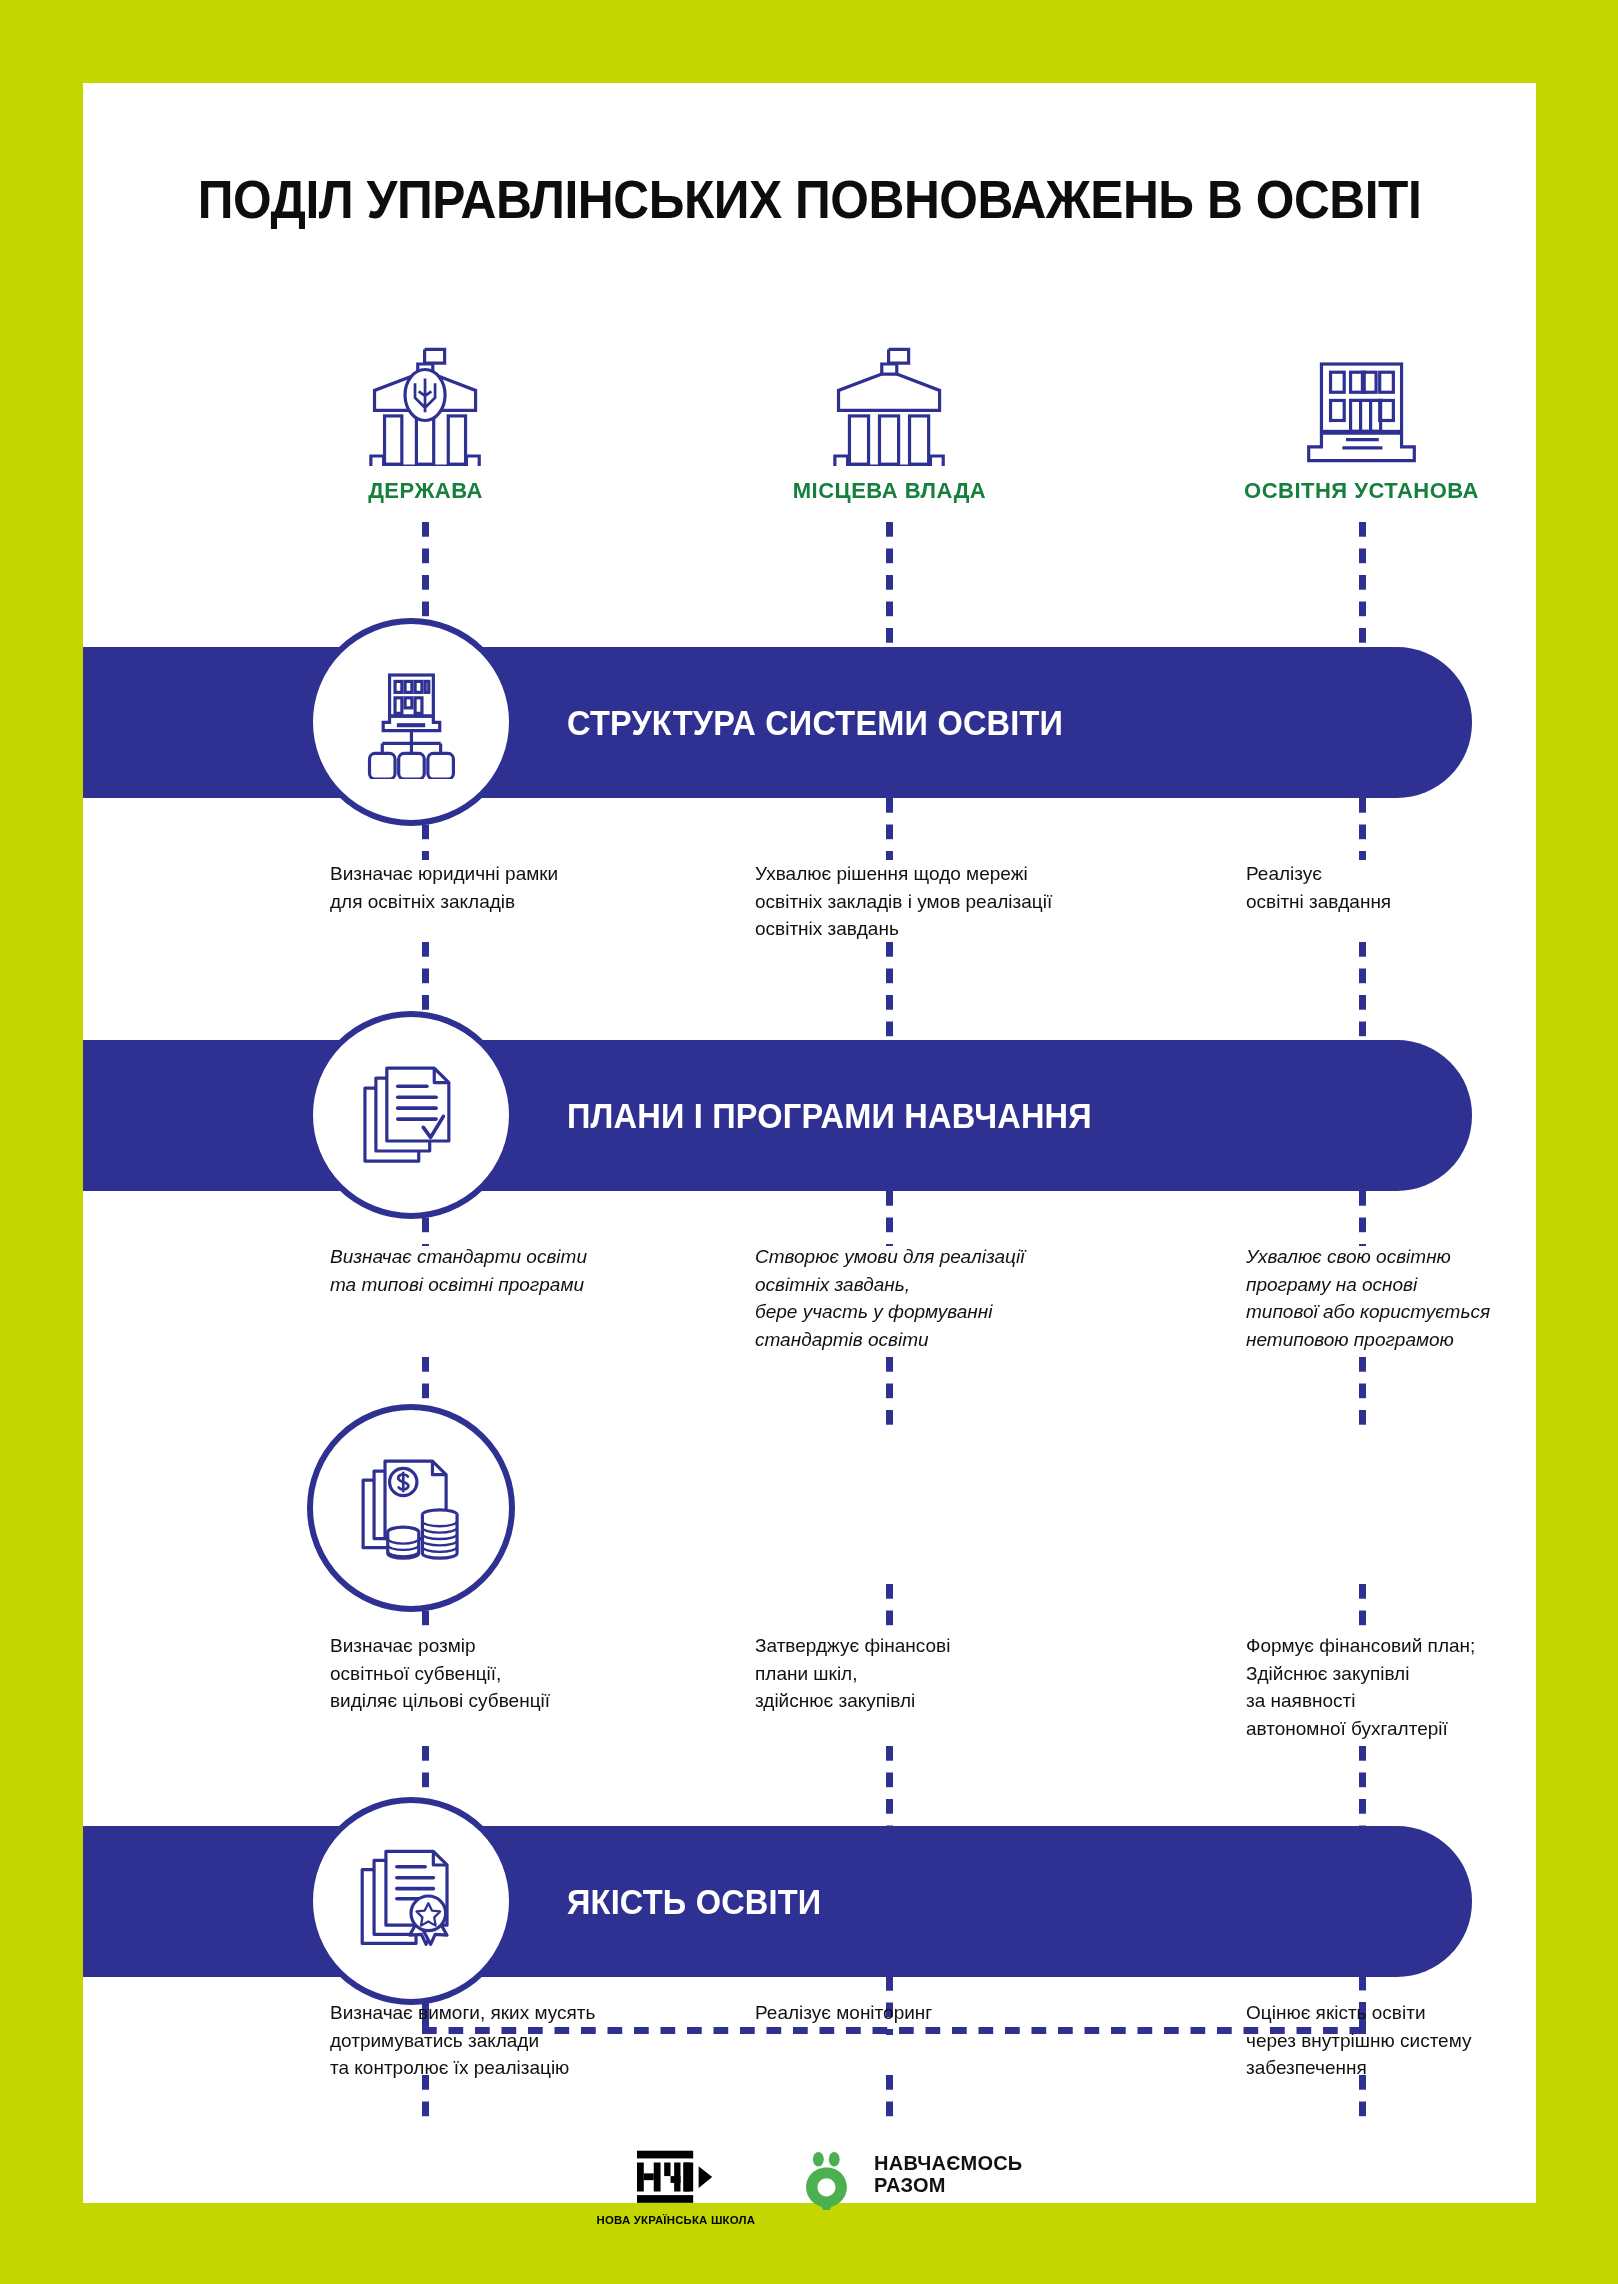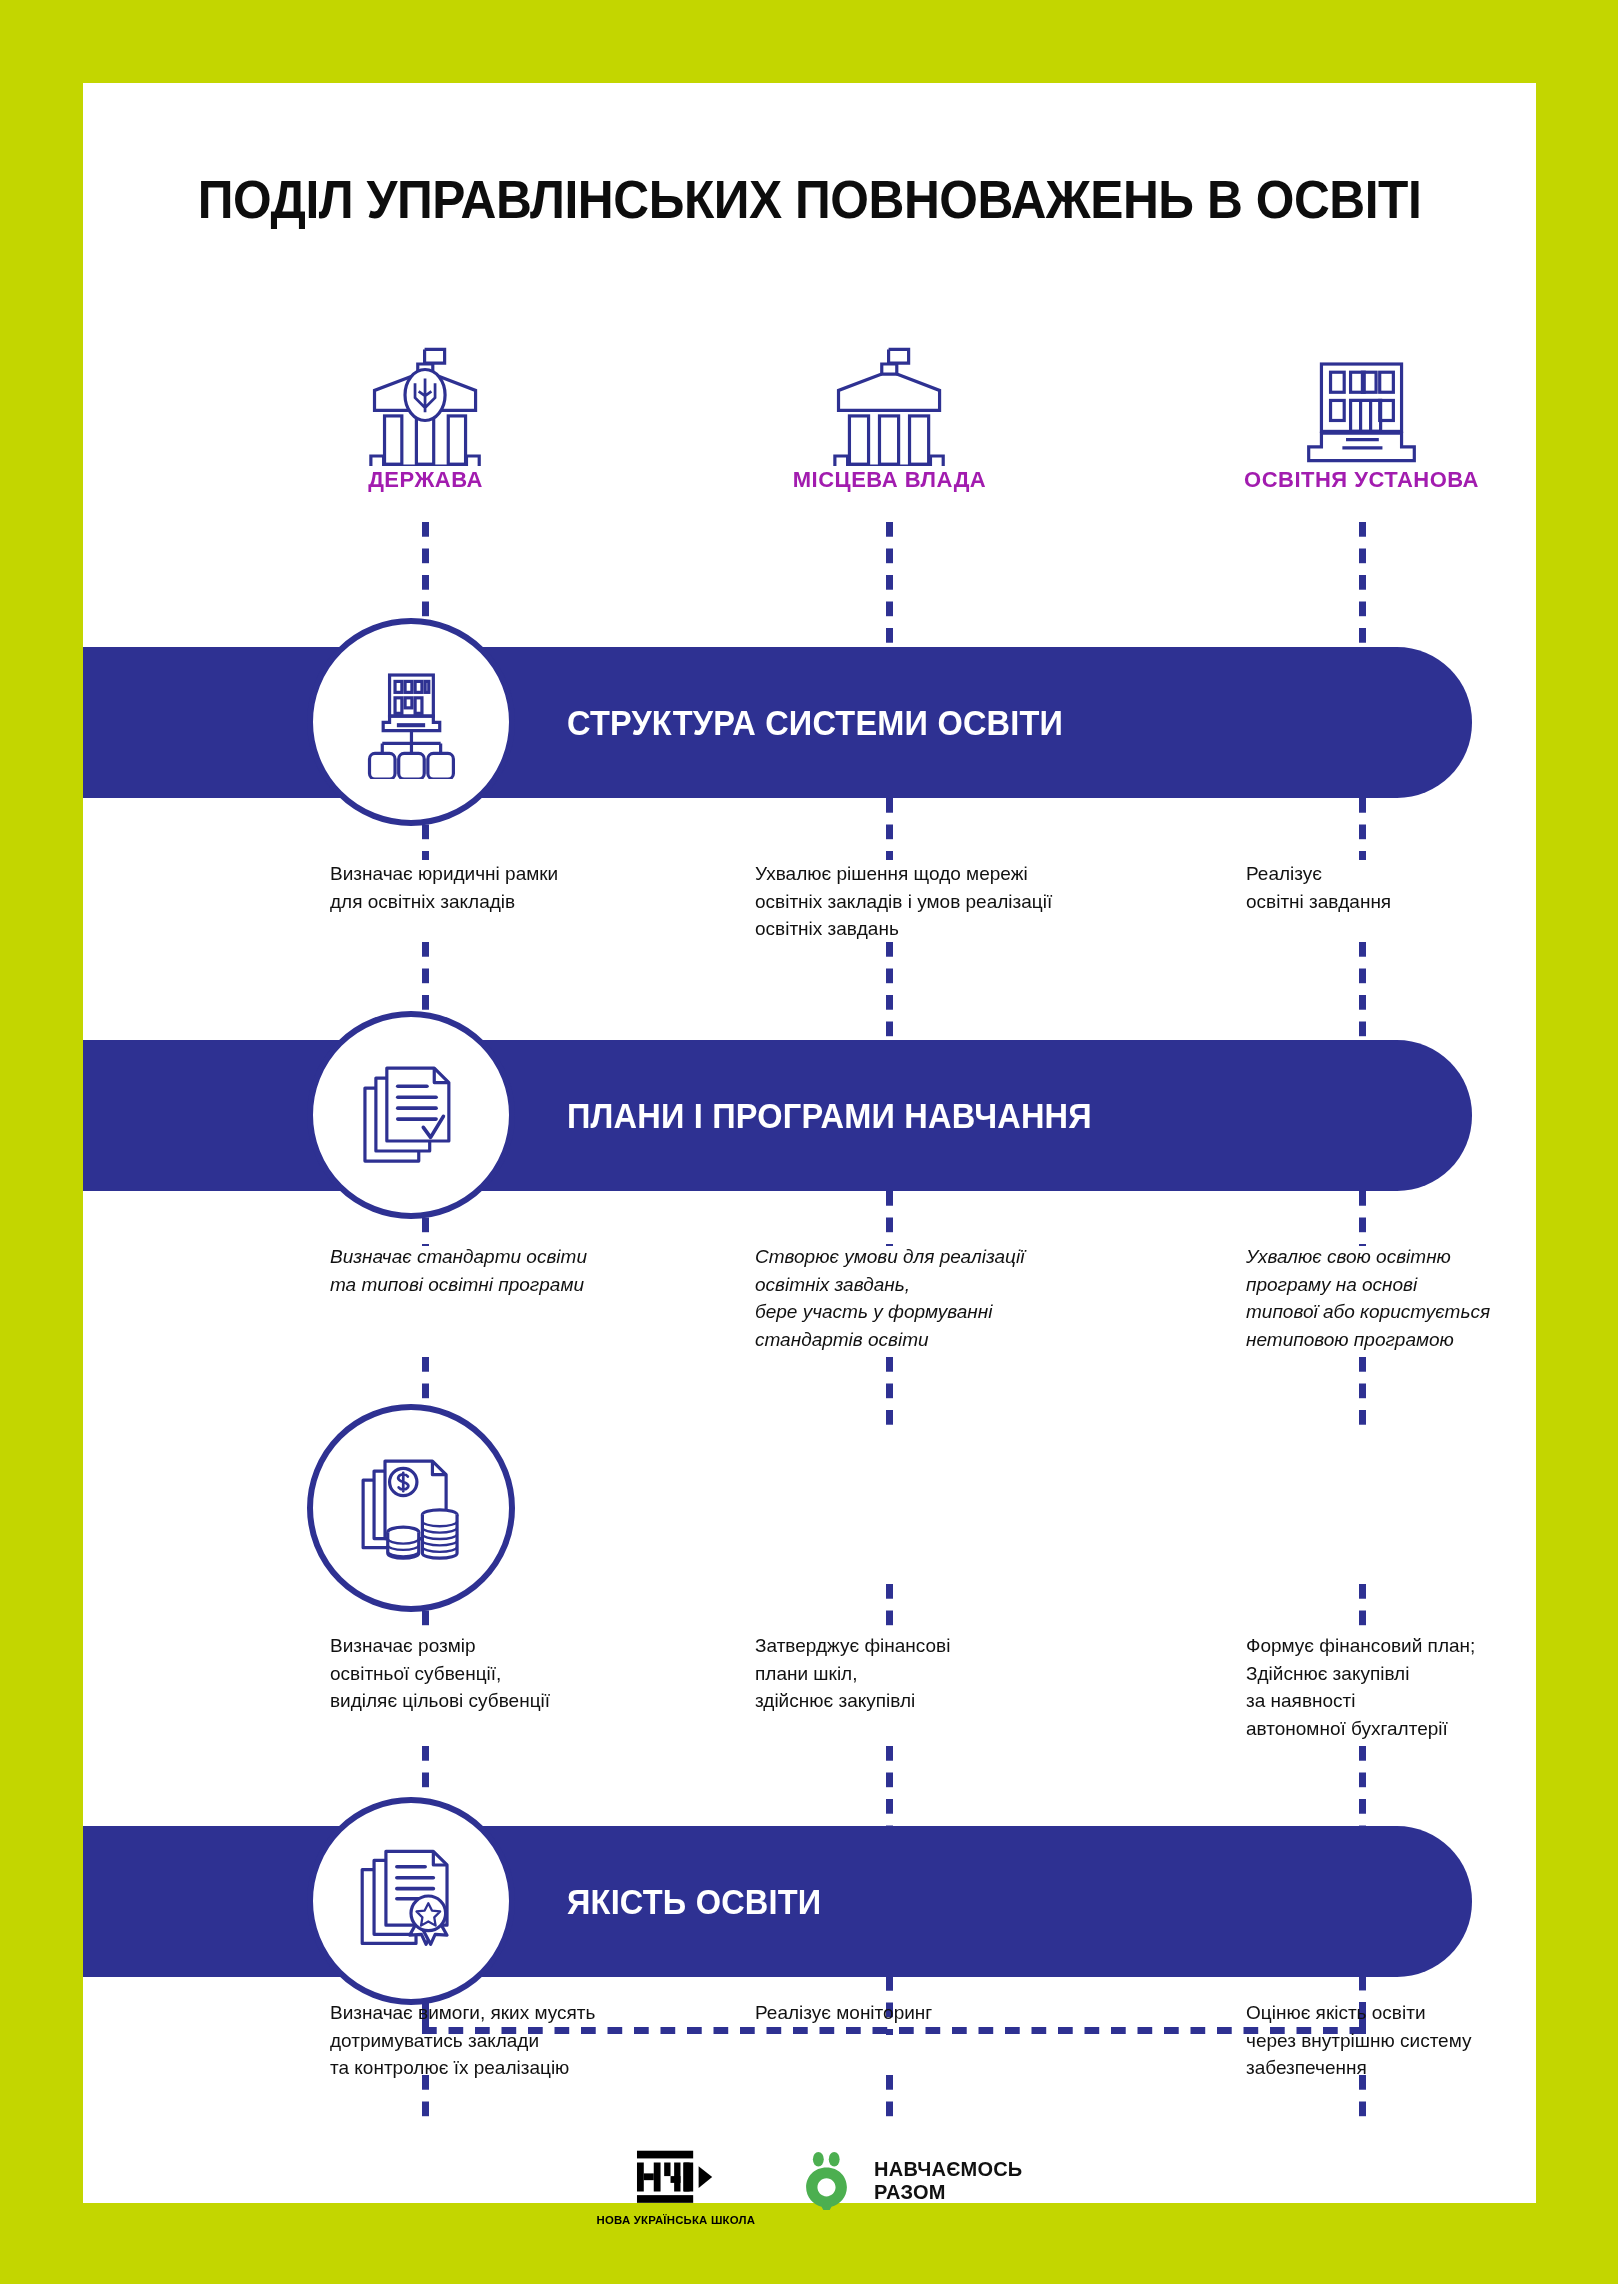--- a/index.html
+++ b/index.html
@@ -49,24 +49,24 @@
     top: 260px;
     width: 283px;
     text-align: center;
   }
   #col-head-0 { left: 201px; }
   #col-head-1 { left: 665px; }
   #col-head-2 { left: 1137px; }
 
   .col-head .ic { height: 123px; display: flex; align-items: flex-end; justify-content: center; }
   .col-head .lbl {
-    margin-top: 1px;
+    margin-top: 12px;
     font-size: 22px;
     font-weight: 700;
-    color: #a21caf;
+    color: #15803d;
     letter-spacing: 0.5px;
     line-height: 1.22;
   }
 
   
   .rail {
     position: absolute;
     width: 7.3px;
     background-image: linear-gradient(#2e3192 55%, rgba(0,0,0,0) 0%);
     background-size: 7.3px 26.5px;
@@ -162,21 +162,21 @@
   }
   .nush-wrap { display: flex; flex-direction: column; align-items: center; }
   .nush-sub {
     margin-top: 7.3px;
     font-size: 11.4px;
     font-weight: 700;
     line-height: 1.28;
     color: #000;
     letter-spacing: 0.2px;
   }
-  .nr-wrap { display: flex; align-items: center; gap: 24px; padding-top: 3.7px; }
+  .nr-wrap { display: flex; gap: 24px; padding-top: 3.7px; }
   .nr-text { font-size: 20px; font-weight: 700; line-height: 1.12; color: #111; letter-spacing: 0.2px; }
 
   svg { display: block; }
 </style>
 </head>
 <body>
 
 <div id="poster">
   <div id="sheet">
 

